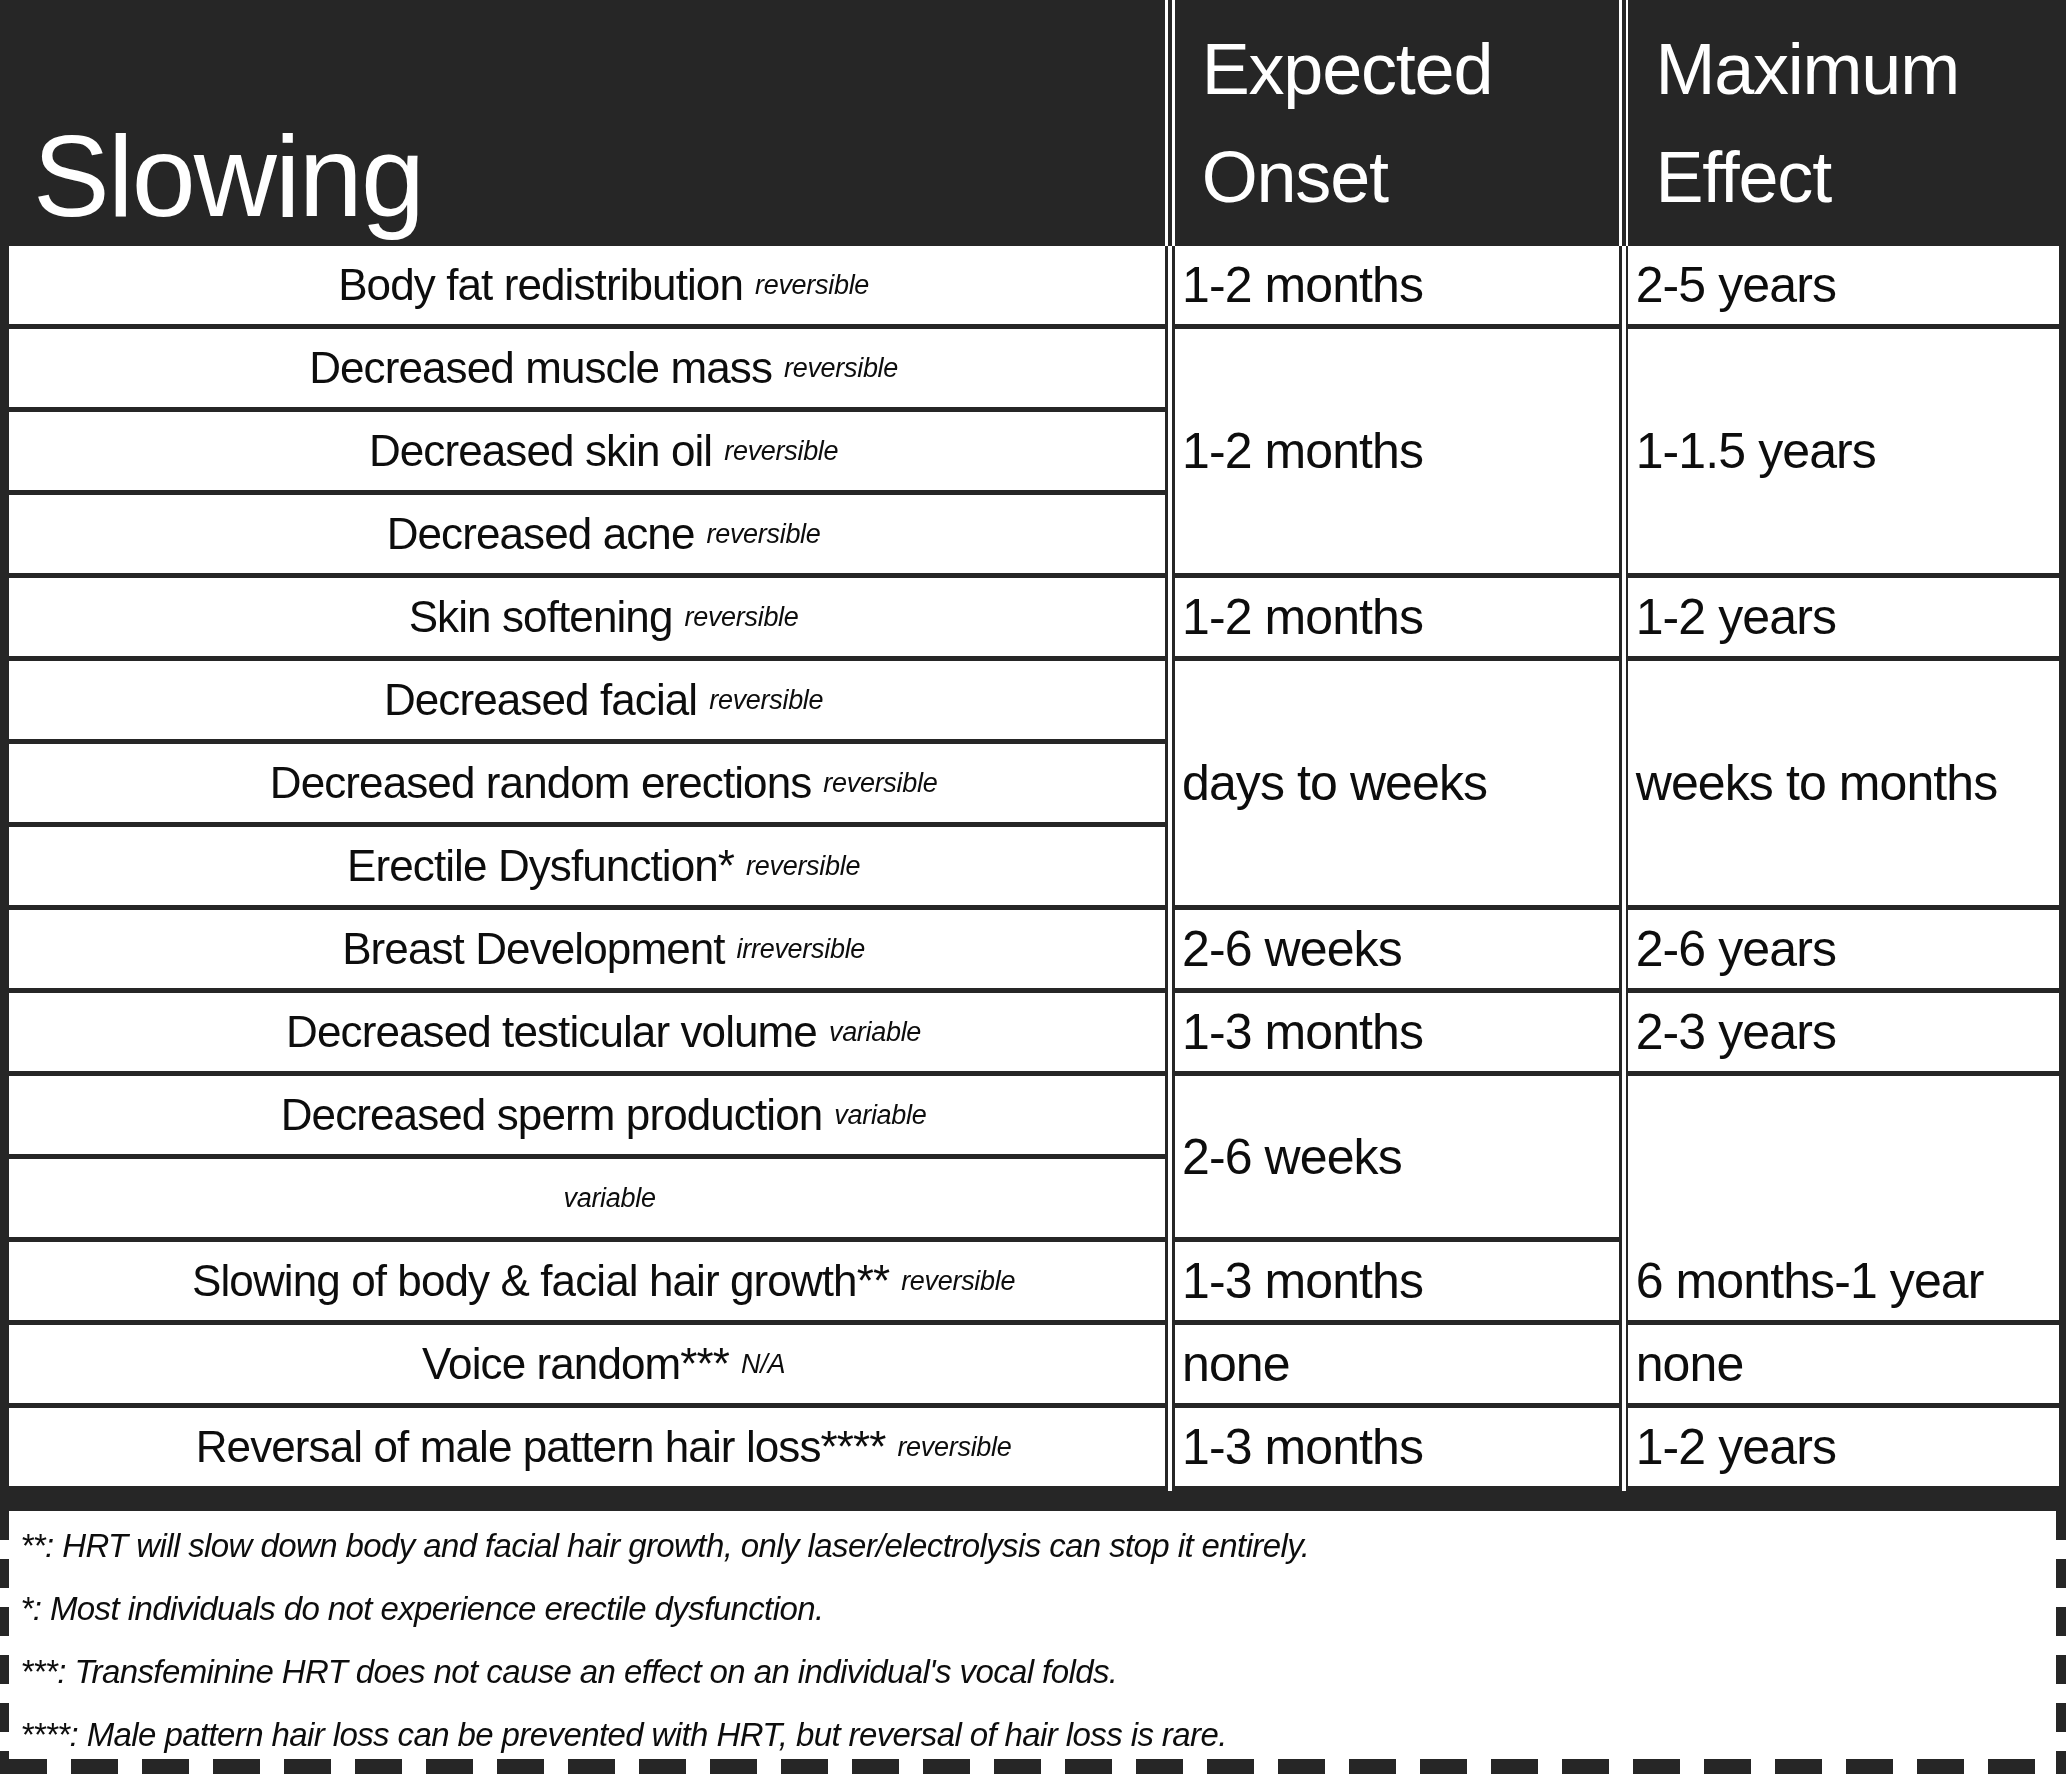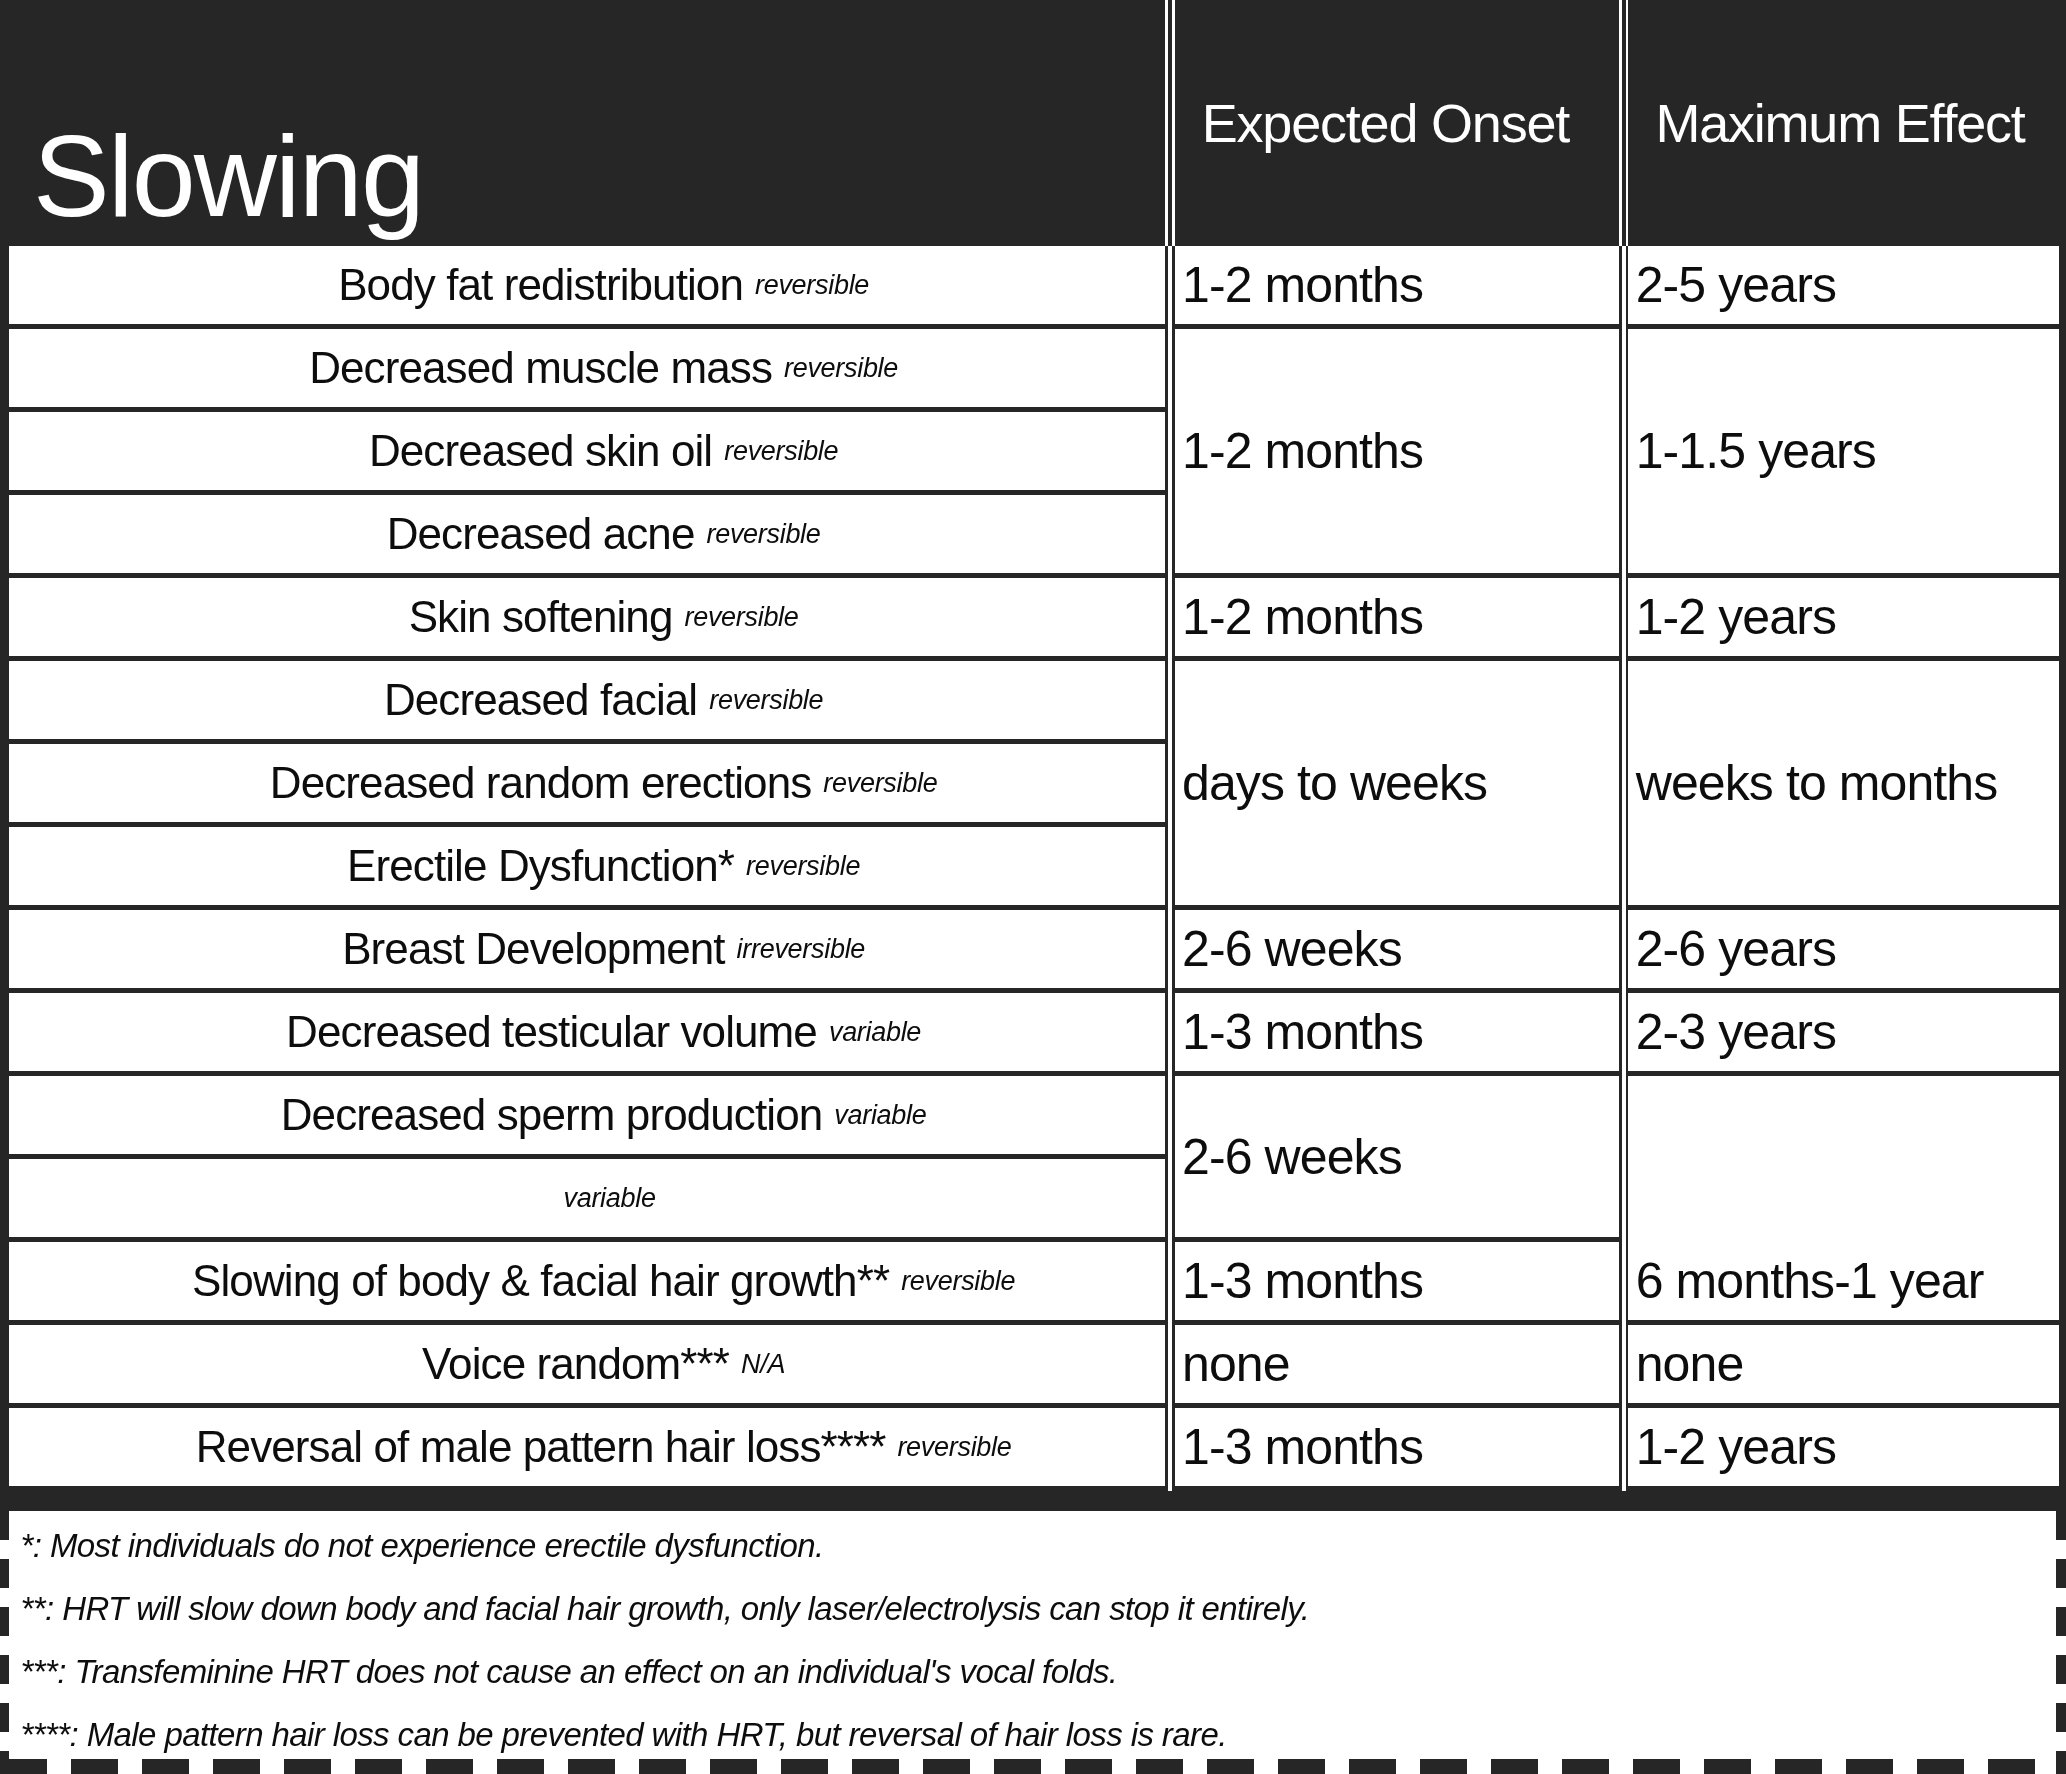--- a/index.html
+++ b/index.html
@@ -32,21 +32,21 @@
     color:#fff;
     font-size:115px;
     letter-spacing:-1.8px;
     line-height:1;
   }
   .header-col{
     z-index:2;
     display:flex;align-items:center;
     padding-left:27px;
     color:#fff;
-    font-size:54px;
+    font-size:72px;
     line-height:1.5;
     letter-spacing:-1.2px;
   }
   .header-col.onset{grid-column:4;grid-row:1;}
   .header-col.max{grid-column:6;grid-row:1;}
   .vdiv-header{
     grid-row:1;z-index:2;
     background:linear-gradient(to right,#fff 0 3px,var(--dark) 3px 6.7px,#fff 6.7px 9.7px);
   }
   .vdiv-header.d1{grid-column:3;}
@@ -218,22 +218,22 @@
   <div class="cell max-cell value-cell" style="grid-row:6">1-2 years</div>
   <div class="cell max-cell value-cell" style="grid-row:7/span 3">weeks to months</div>
   <div class="cell max-cell value-cell" style="grid-row:10">2-6 years</div>
   <div class="cell max-cell value-cell" style="grid-row:11">2-3 years</div>
   <div class="cell max-cell value-cell" style="grid-row:14">6 months-1 year</div>
   <div class="cell max-cell value-cell" style="grid-row:15">none</div>
   <div class="cell max-cell value-cell" style="grid-row:16">1-2 years</div>
 
   <div class="bottom-divider"></div>
   <div class="footnotes">
+    <div class="footnote-line">**: HRT will slow down body and facial hair growth, only laser/electrolysis can stop it entirely.</div>
     <div class="footnote-line">*: Most individuals do not experience erectile dysfunction.</div>
-    <div class="footnote-line">**: HRT will slow down body and facial hair growth, only laser/electrolysis can stop it entirely.</div>
     <div class="footnote-line">***: Transfeminine HRT does not cause an effect on an individual's vocal folds.</div>
     <div class="footnote-line">****: Male pattern hair loss can be prevented with HRT, but reversal of hair loss is rare.</div>
     <div class="dash-left"></div>
     <div class="dash-right"></div>
     <div class="dash-bottom"></div>
   </div>
 
 </div>
 
 

